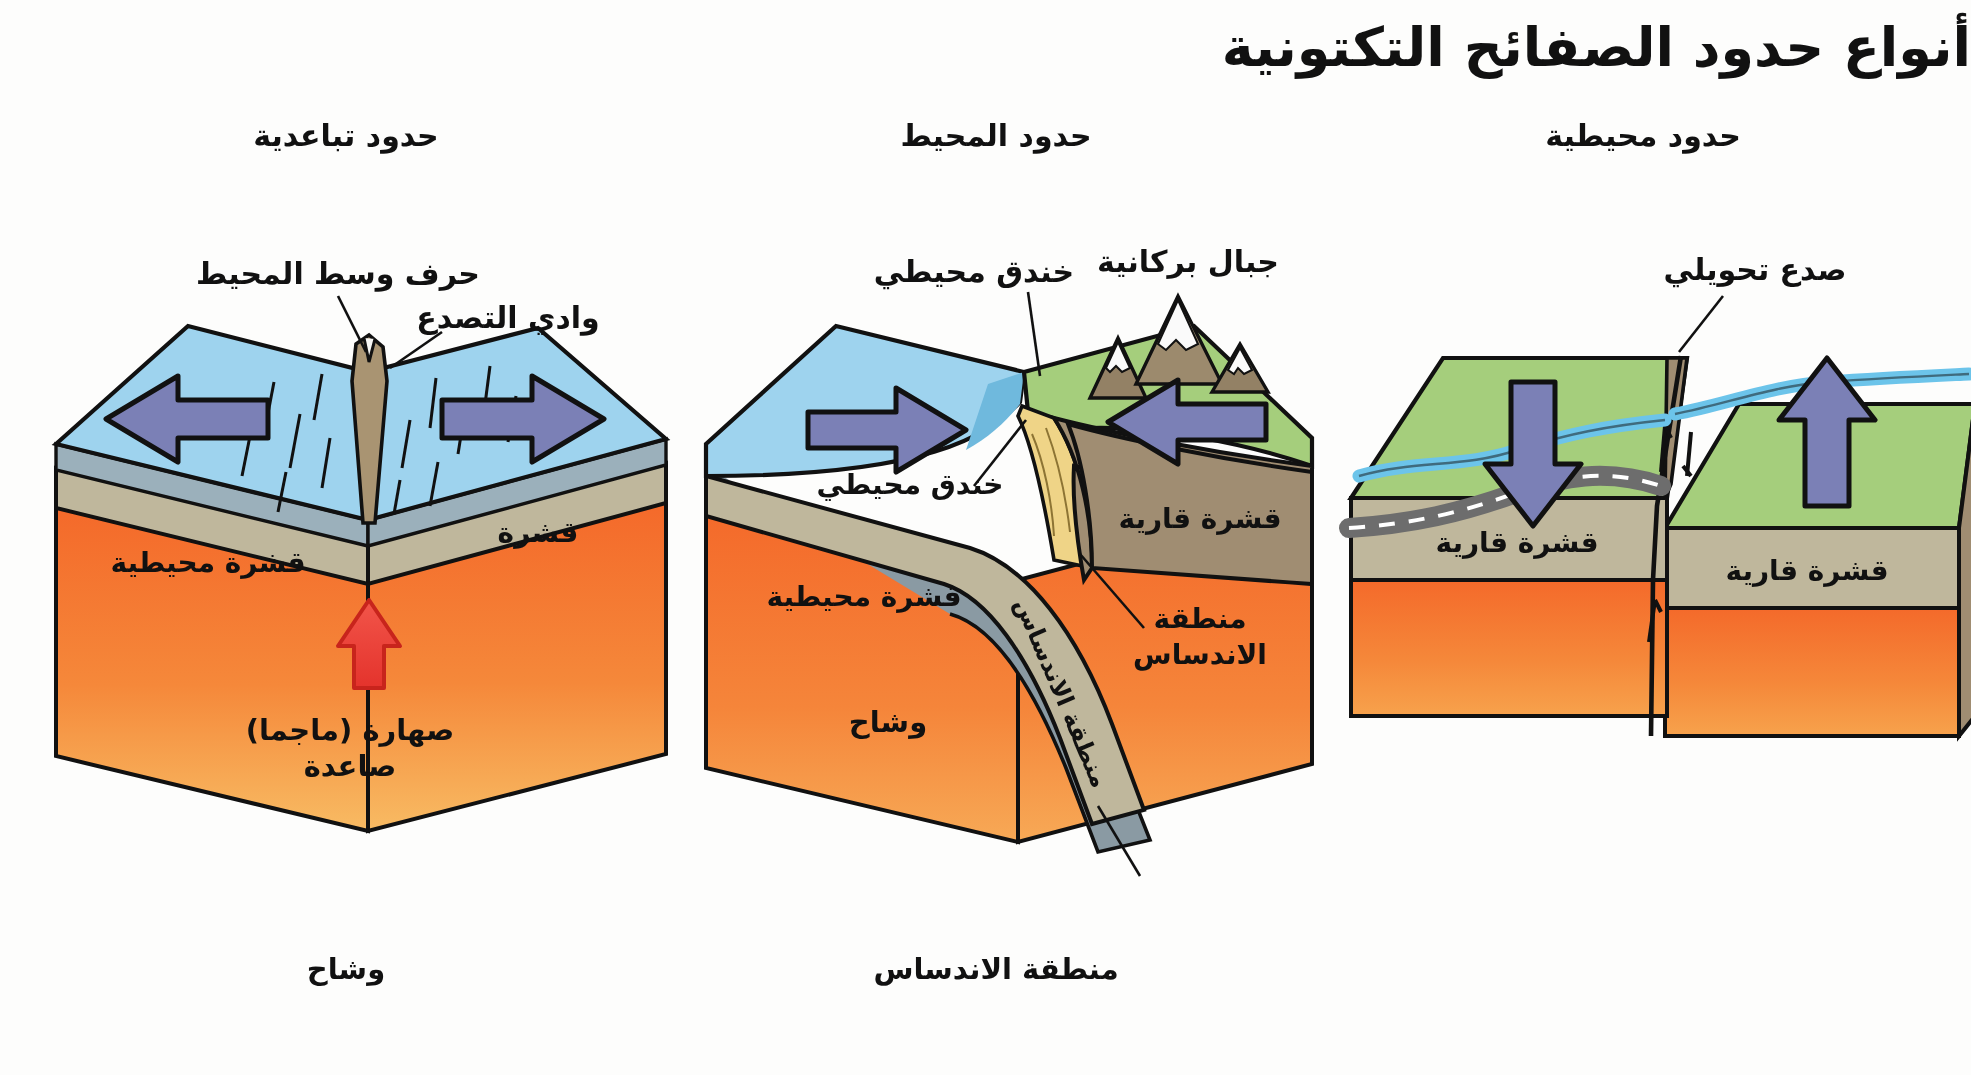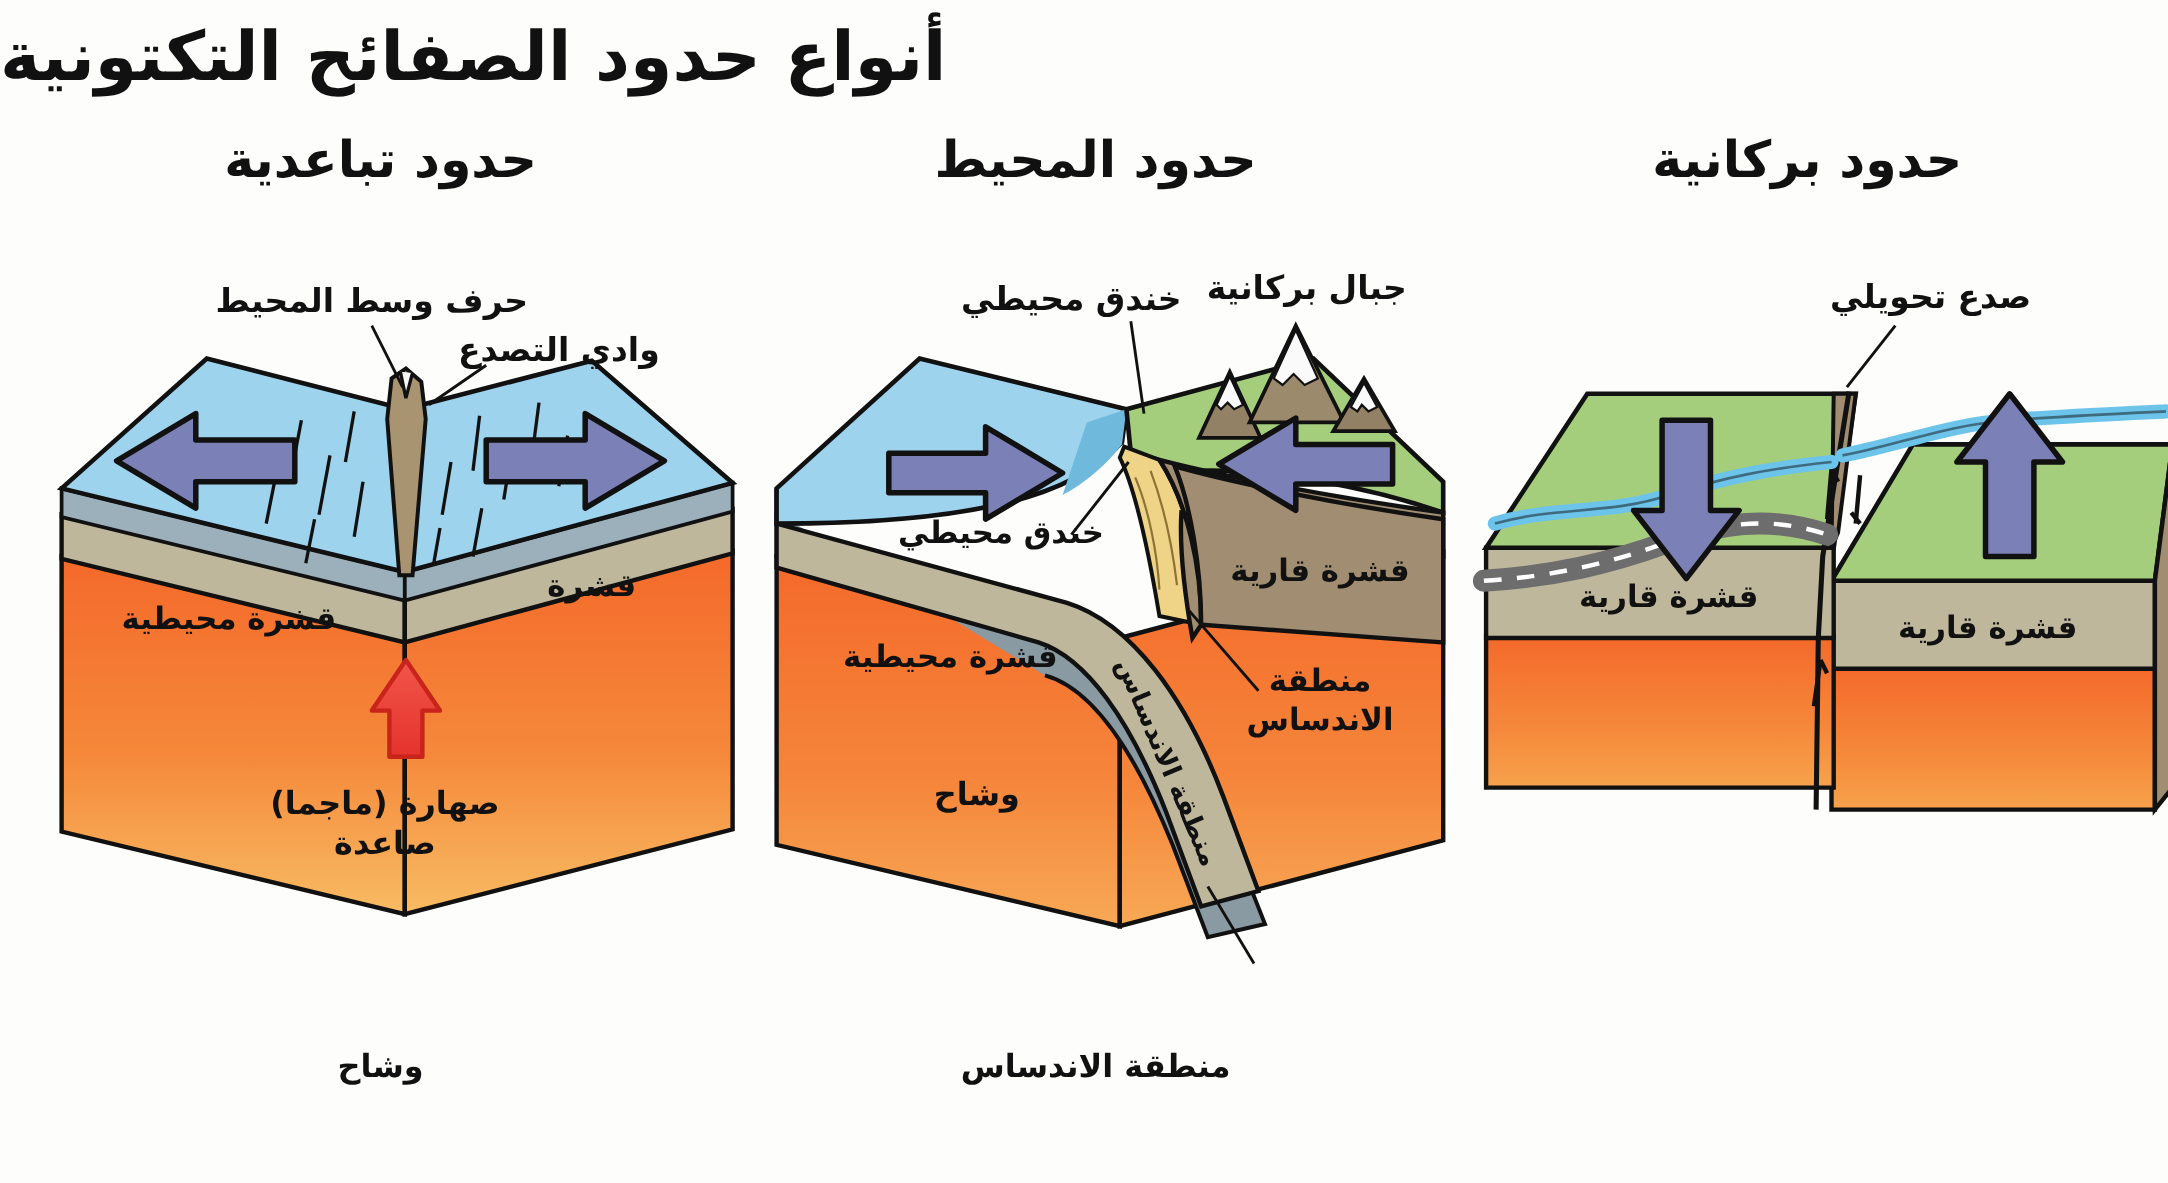--- a/index.html
+++ b/index.html
@@ -5,30 +5,30 @@
   html,body{margin:0;padding:0;}
   body{
     width:1971px;height:1075px;
     background:#fdfdfc;
     font-family:"DejaVu Sans","Liberation Sans",sans-serif;
     overflow:hidden;position:relative;
   }
   .stage{position:absolute;inset:0;}
   .main-title{
     position:absolute;left:0;right:0;top:18px;
-    text-align:left;font-size:62px;font-weight:bold;color:#111;
+    text-align:right;font-size:54px;font-weight:bold;color:#111;
     letter-spacing:0;line-height:1.1;
   }
   .panel{position:absolute;top:118px;width:640px;height:930px;}
   .panel-1{right:8px;}   
   .panel-2{right:655px;}
   .panel-3{right:1305px;}
   .panel-title{
     position:absolute;top:0;left:0;right:0;text-align:center;
-    font-size:46px;font-weight:bold;color:#111;
+    font-size:30px;font-weight:bold;color:#111;
   }
   .svgwrap{position:absolute;top:58px;left:12px;width:640px;height:800px;}
   .caption{
     position:absolute;bottom:62px;left:0;right:0;text-align:center;
     font-size:29px;font-weight:bold;color:#111;
   }
   svg{display:block;width:100%;height:100%;overflow:visible;}
   .lbl{font-family:"DejaVu Sans","Liberation Sans",sans-serif;font-weight:bold;fill:#111;}
   .lead{stroke:#111;stroke-width:2.6;fill:none;}
 </style>
@@ -180,21 +180,21 @@
         <text class="lbl" x="512" y="488" font-size="28" text-anchor="middle" direction="rtl">الاندساس</text>
         <text class="lbl" x="200" y="556" font-size="29" text-anchor="middle" direction="rtl">وشاح</text>
 
         <text class="lbl" x="366" y="520" font-size="24" text-anchor="middle" direction="rtl" transform="rotate(67 366 520)">منطقة الاندساس</text>
       </svg>
     </div>
     <div class="caption">منطقة الاندساس</div>
   </div>
 
   <div class="panel panel-1">
-    <div class="panel-title">حدود بركانية</div>
+    <div class="panel-title">حدود محيطية</div>
     <div class="svgwrap">
       <svg viewBox="0 0 640 800" preserveAspectRatio="xMidYMin meet">
         <defs>
           <linearGradient id="mantleGradC" x1="0" y1="0" x2="0" y2="1">
             <stop offset="0%" stop-color="#f4692a"></stop>
             <stop offset="60%" stop-color="#f5883a"></stop>
             <stop offset="100%" stop-color="#f7a24c"></stop>
           </linearGradient>
         </defs>
 

